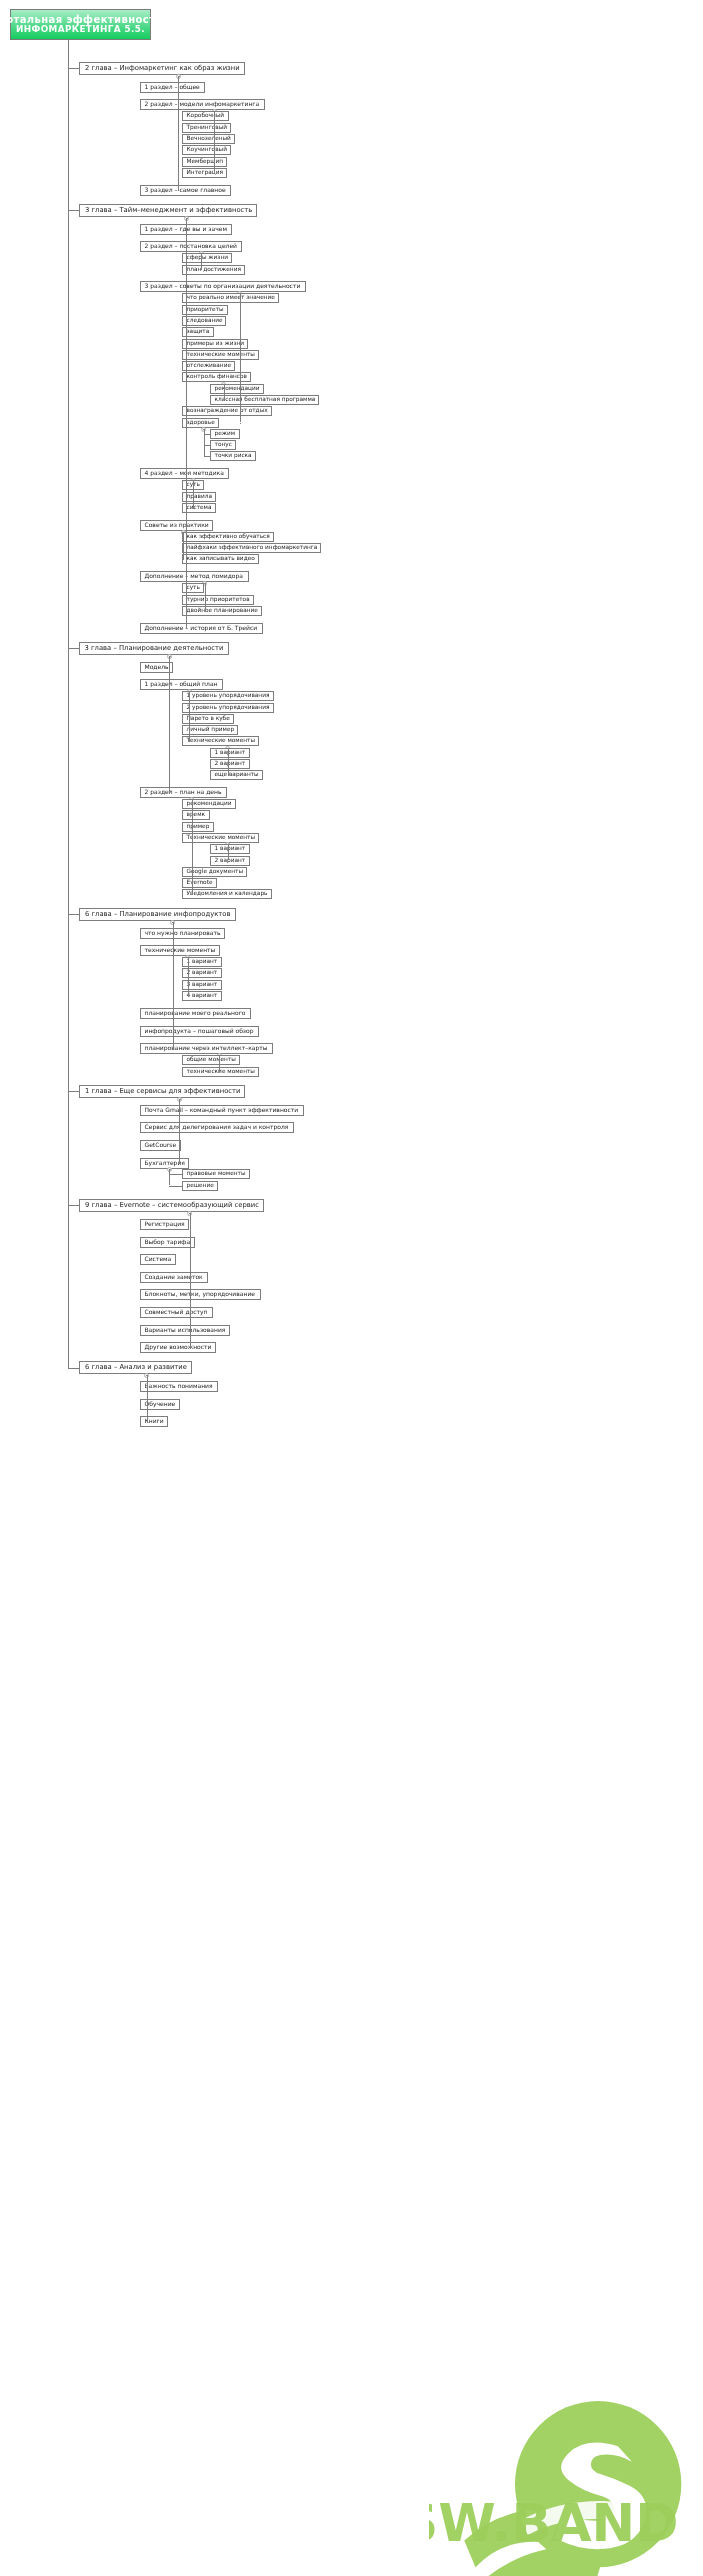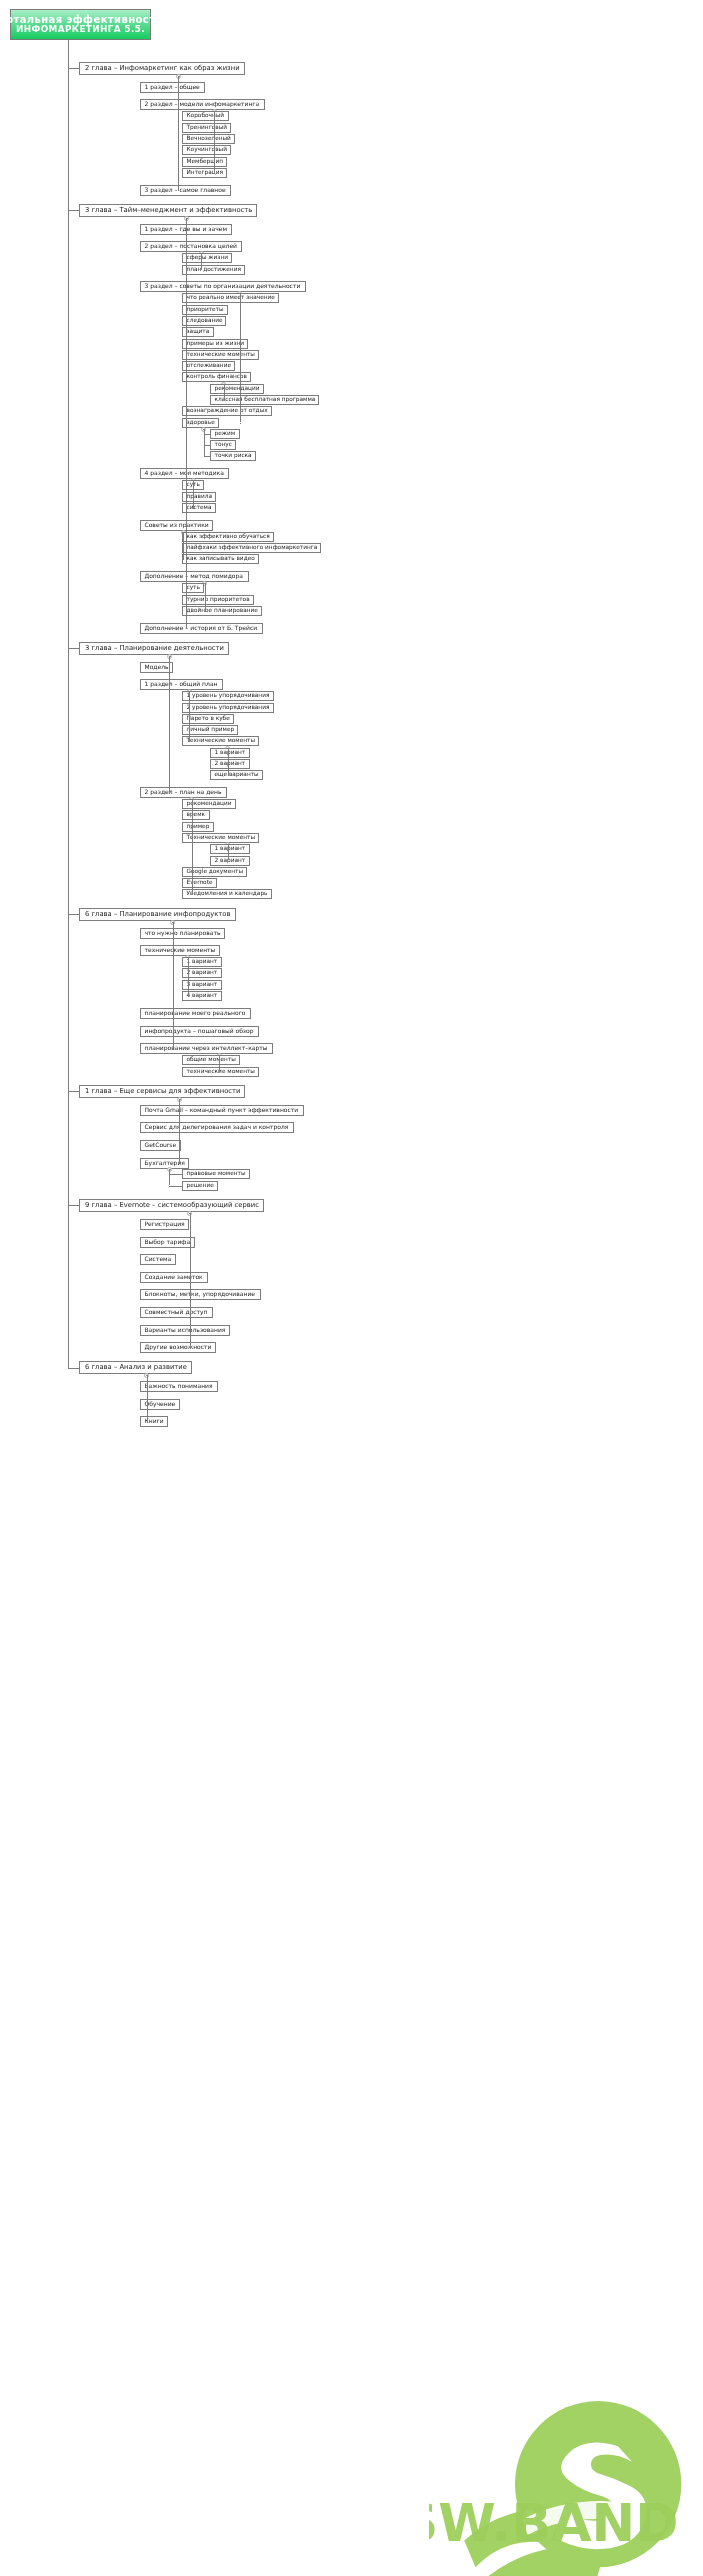--- a/index.html
+++ b/index.html
@@ -308,21 +308,21 @@
       <div class="node " style="left: 182px; top: 606px; width: 80px; height: 10px;">
         <span>двойное планирование</span>
       </div>
       <div class="hline" style="left: 205px; top: 611px; width: 0.7px;"></div>
       <div class="vline" style="left: 205px; top: 583px; height: 27.5px;"></div>
       <div class="node lvl2" style="left: 140px; top: 623px; width: 123px; height: 10.6px;">
         <span>Дополнение – история от Б. Трейси</span>
       </div>
       <div class="hline" style="left: 186px; top: 628px; width: 0.7px;"></div>
       <div class="vline" style="left: 186px; top: 218px; height: 411px;"></div>
-      <div class="node lvl1" style="left: 79px; top: 642px; width: 150px; height: 12.7px;">
+      <div class="node lvl1" style="left: 79px; top: 642px; width: 150px; height: 12.7px; justify-content: center;">
         <span>3 глава – Планирование деятельности</span>
       </div>
       <div class="hline" style="left: 68px; top: 648px; width: 11.3px;"></div>
       <div class="knob" style="left: 167px; top: 654px;"></div>
       <div class="node lvl2" style="left: 140px; top: 662px; width: 33px; height: 10.6px;">
         <span>Модель</span>
       </div>
       <div class="hline" style="left: 169px; top: 667px; width: 0.7px;"></div>
       <div class="node lvl2" style="left: 140px; top: 679px; width: 83px; height: 10.6px;">
         <span>1 раздел – общий план</span>

